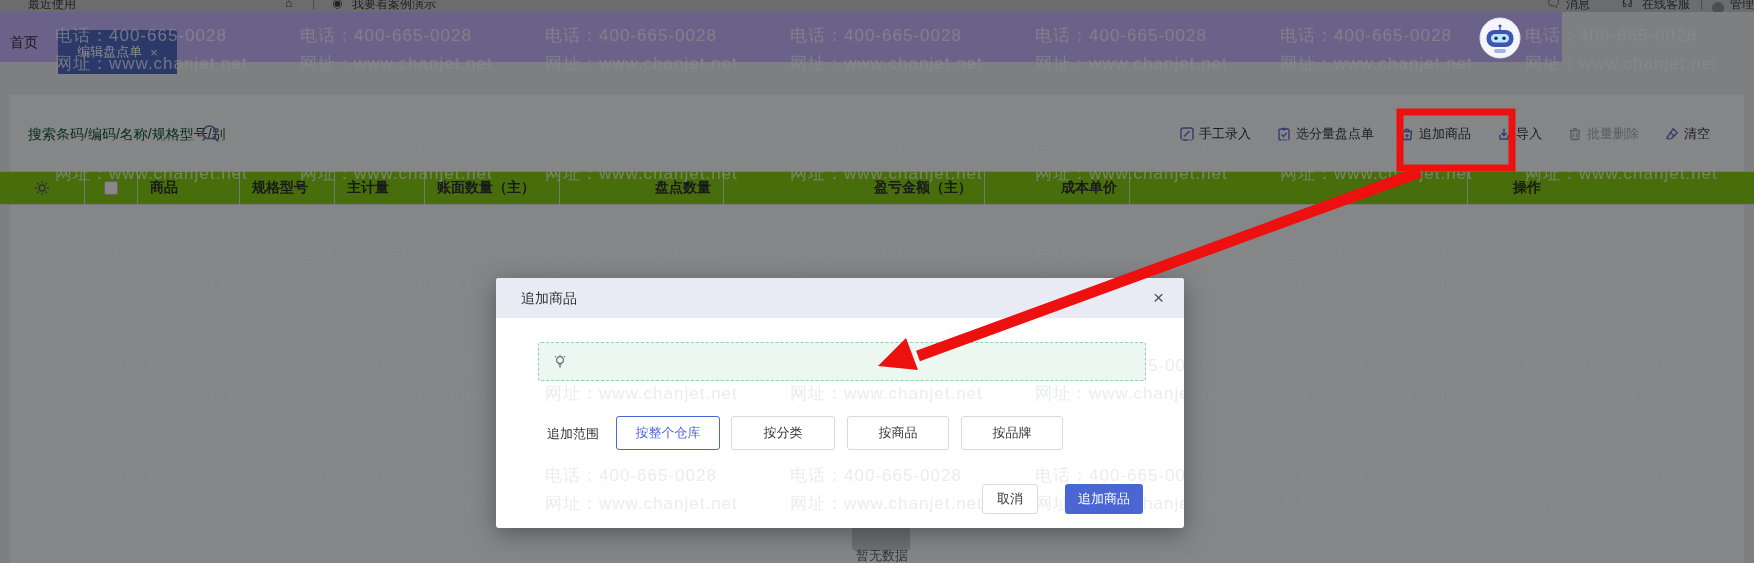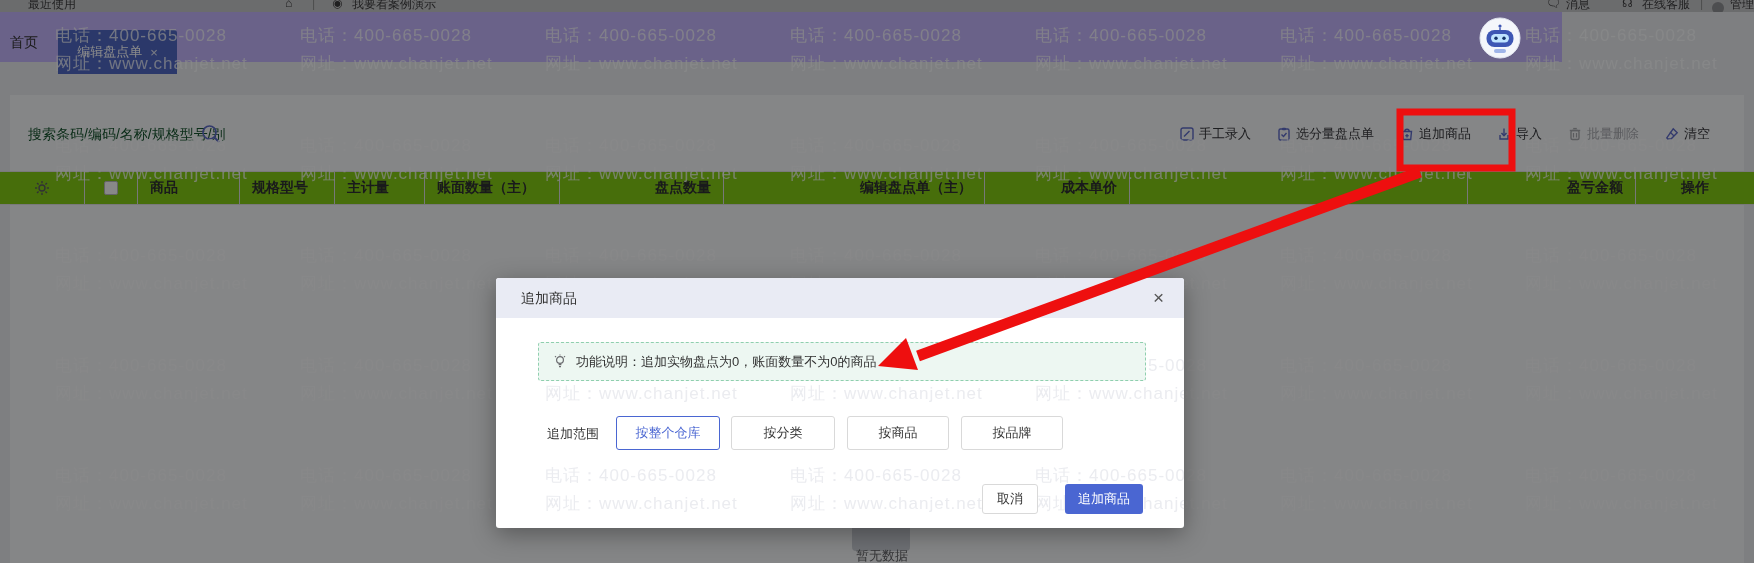--- a/index.html
+++ b/index.html
@@ -174,24 +174,23 @@
           </svg>
       </div>
       <div class="th center" style="width:53px">
           <span class="cb"></span>
         </div>
       <div class="th" style="width:102px">商品</div>
       <div class="th" style="width:95px">规格型号</div>
       <div class="th" style="width:90px">主计量</div>
       <div class="th" style="width:135px">账面数量（主）</div>
       <div class="th right" style="width:164px">盘点数量</div>
-      <div class="th right" style="width:261px">编辑盘点单（主）</div>
+      <div class="th right" style="width:261px">盈亏金额（主）</div>
       <div class="th right" style="width:145px">成本单价</div>
       <div class="th" style="width:338px"></div>
-      <div class="th right" style="width:168px">盈亏金额</div>
       <div class="th center" style="width:118px">操作</div>
     </div>
 
     <div class="empty-box"></div>
     <div class="empty-text">暂无数据</div>
   </div>
 
   <div class="wm-layer" id="wm-page">
       <div class="wm-tile" style="left: 55px; top: 22px;">电话：400-665-0028
 <div>网址：www.chanjet.net</div></div>
@@ -306,21 +305,20 @@
       </div>
       <div class="tipbox">
         <svg width="14" height="16" viewBox="0 0 14 16">
             <circle cx="7" cy="6" r="3.4" fill="none" stroke="#6b6c70" stroke-width="1.2"></circle>
             <line x1="5.6" y1="10.6" x2="8.4" y2="10.6" stroke="#6b6c70" stroke-width="1.2"></line>
             <line x1="6" y1="12.6" x2="8" y2="12.6" stroke="#6b6c70" stroke-width="1.2"></line>
             <line x1="7" y1="0.4" x2="7" y2="1.6" stroke="#6b6c70" stroke-width="1.1"></line>
             <line x1="2" y1="2.2" x2="3" y2="3.2" stroke="#6b6c70" stroke-width="1.1"></line>
             <line x1="12" y1="2.2" x2="11" y2="3.2" stroke="#6b6c70" stroke-width="1.1"></line>
           </svg>
-        <span class="tiptext">功能说明：追加实物盘点为0，账面数量不为0的商品</span>
       </div>
       <span class="range-label">追加范围</span>
       <div class="rbtn sel" style="left:120px;width:104px">按整个仓库</div>
       <div class="rbtn" style="left:235px;width:104px">按分类</div>
       <div class="rbtn" style="left:351px;width:102px">按商品</div>
       <div class="rbtn" style="left:465px;width:102px">按品牌</div>
       <div class="btn-cancel">取消</div>
       <div class="btn-confirm">追加商品</div>
     </div>
   </div>

